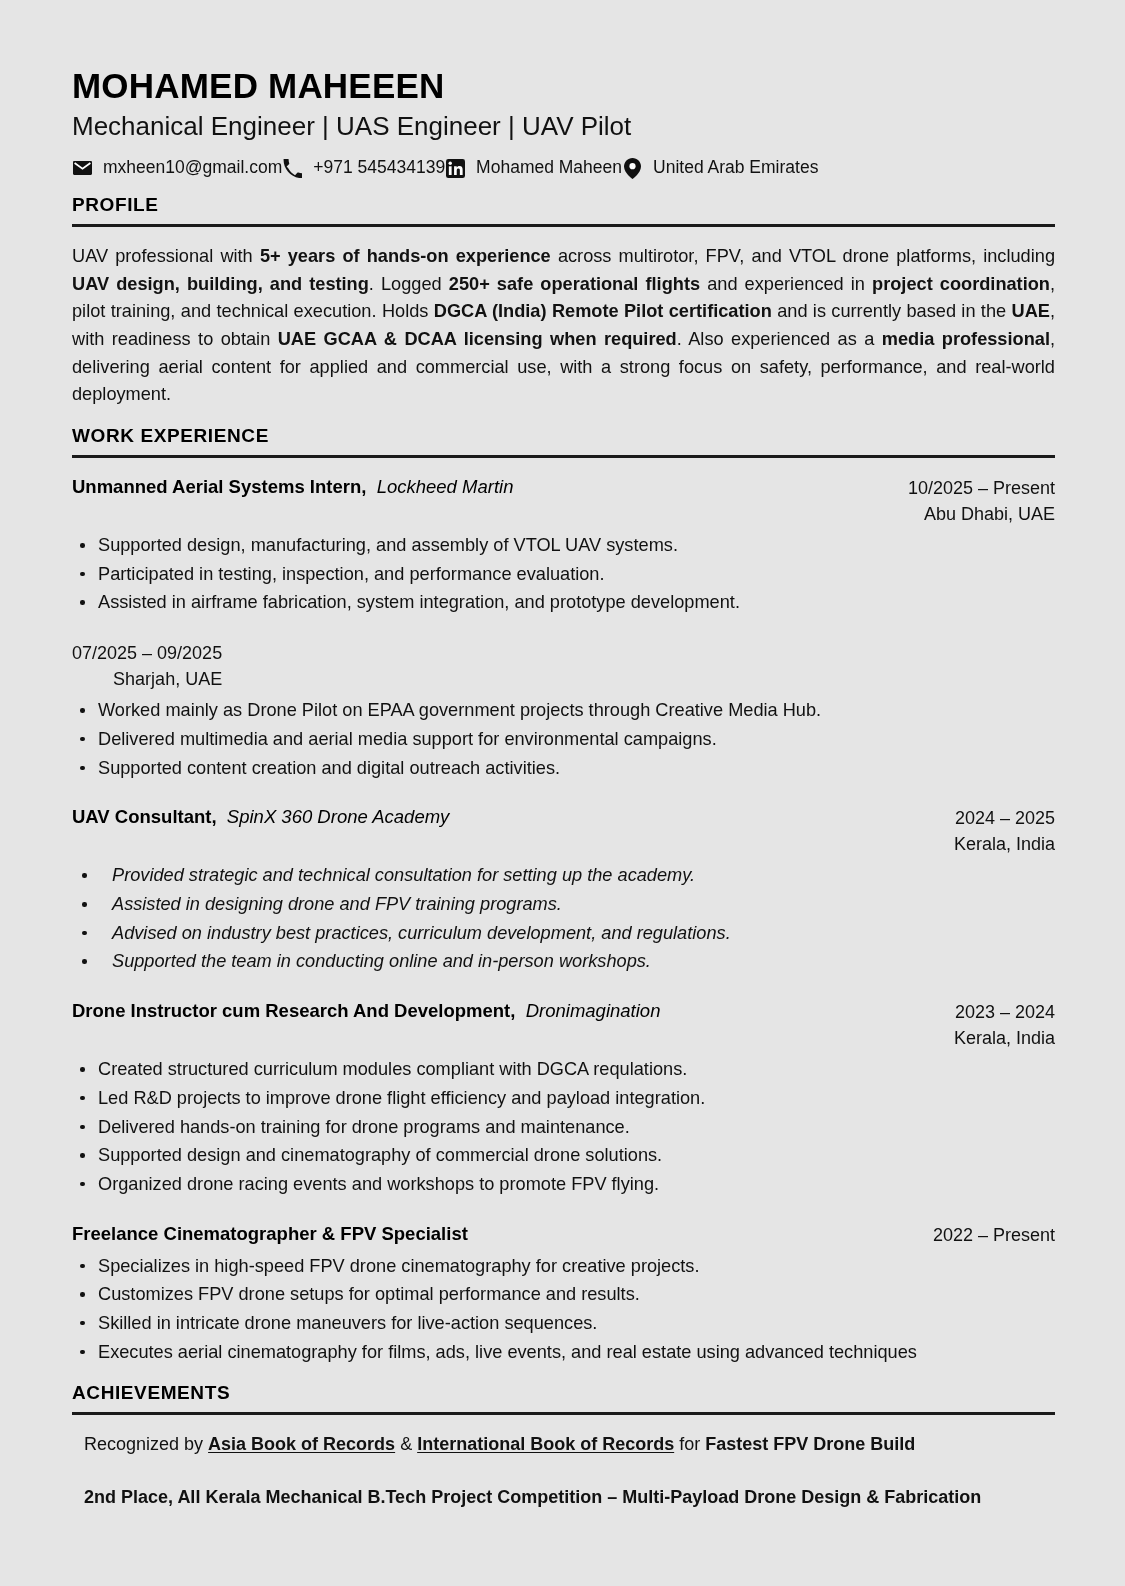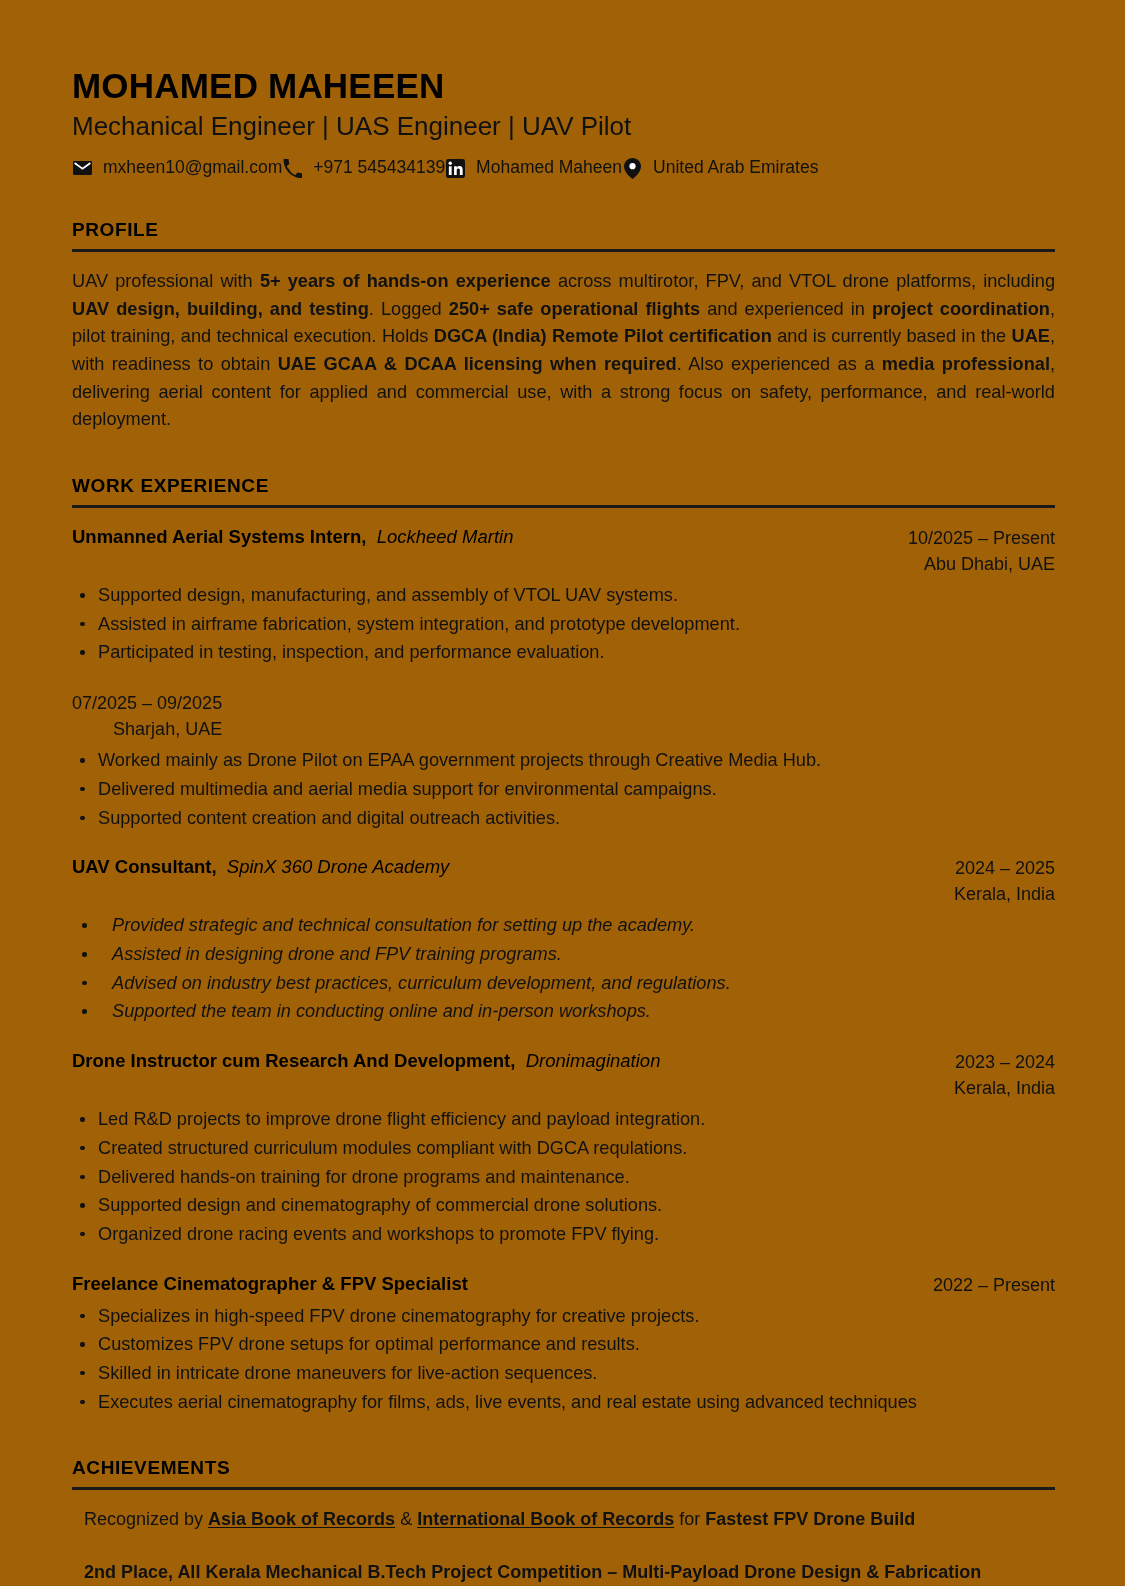--- a/index.html
+++ b/index.html
@@ -9,21 +9,21 @@
   }
   body {
     font-family: "Liberation Sans", sans-serif;
     color: #000000;
     -webkit-font-smoothing: antialiased;
   }
   .page {
     position: relative;
     width: 1125px;
     height: 1586px;
-    background: #a16207;
+    background: #e5e5e5;
     box-sizing: border-box;
     padding: 60px 70px 0 72px;
     overflow: hidden;
   }
 
   
   .name {
     font-size: 35px;
     font-weight: bold;
     letter-spacing: 0.2px;
@@ -57,21 +57,21 @@
     justify-content: center;
     width: 20px;
     height: 20px;
     margin-right: 11px;
     flex: 0 0 auto;
   }
   .contact-icon svg { display: block; }
   .contact-text { line-height: 1; }
 
   
-  .section { margin-top: 41px; }
+  .section { margin-top: 16px; }
   .section-title {
     font-size: 19px;
     font-weight: bold;
     letter-spacing: 0.6px;
     margin: 0 0 8px 0;
   }
   .section-rule {
     height: 3px;
     background: #1a1a1a;
     width: 100%;
@@ -236,22 +236,22 @@
             <div class="job-left">
               <div class="job-title">Unmanned Aerial Systems Intern,<span class="job-company">&nbsp; Lockheed Martin</span></div>
             </div>
             <div class="job-right">
               <span class="job-dates">10/2025 – Present</span>
               <span class="job-location">Abu Dhabi, UAE</span>
             </div>
           </div>
           <ul class="bullets">
             <li>Supported design, manufacturing, and assembly of VTOL UAV systems.</li>
+            <li>Participated in testing, inspection, and performance evaluation.</li>
             <li>Assisted in airframe fabrication, system integration, and prototype development.</li>
-            <li>Participated in testing, inspection, and performance evaluation.</li>
           </ul>
         </div>
         <div class="job">
           <div class="job-head">
             <div class="job-right">
               <span class="job-dates">07/2025 – 09/2025</span>
               <span class="job-location">Sharjah, UAE</span>
             </div>
           </div>
           <ul class="bullets">
@@ -281,22 +281,22 @@
           <div class="job-head">
             <div class="job-left">
               <div class="job-title">Drone Instructor cum Research And Development,<span class="job-company">&nbsp; Dronimagination</span></div>
             </div>
             <div class="job-right">
               <span class="job-dates">2023 – 2024</span>
               <span class="job-location">Kerala, India</span>
             </div>
           </div>
           <ul class="bullets">
+            <li>Created structured curriculum modules compliant with DGCA requlations.</li>
             <li>Led R&amp;D projects to improve drone flight efficiency and payload integration.</li>
-            <li>Created structured curriculum modules compliant with DGCA requlations.</li>
             <li>Delivered hands-on training for drone programs and maintenance.</li>
             <li>Supported design and cinematography of commercial drone solutions.</li>
             <li>Organized drone racing events and workshops to promote FPV flying.</li>
           </ul>
         </div>
         <div class="job">
           <div class="job-head">
             <div class="job-left">
               <div class="job-title">Freelance Cinematographer &amp; FPV Specialist</div>
             </div>

